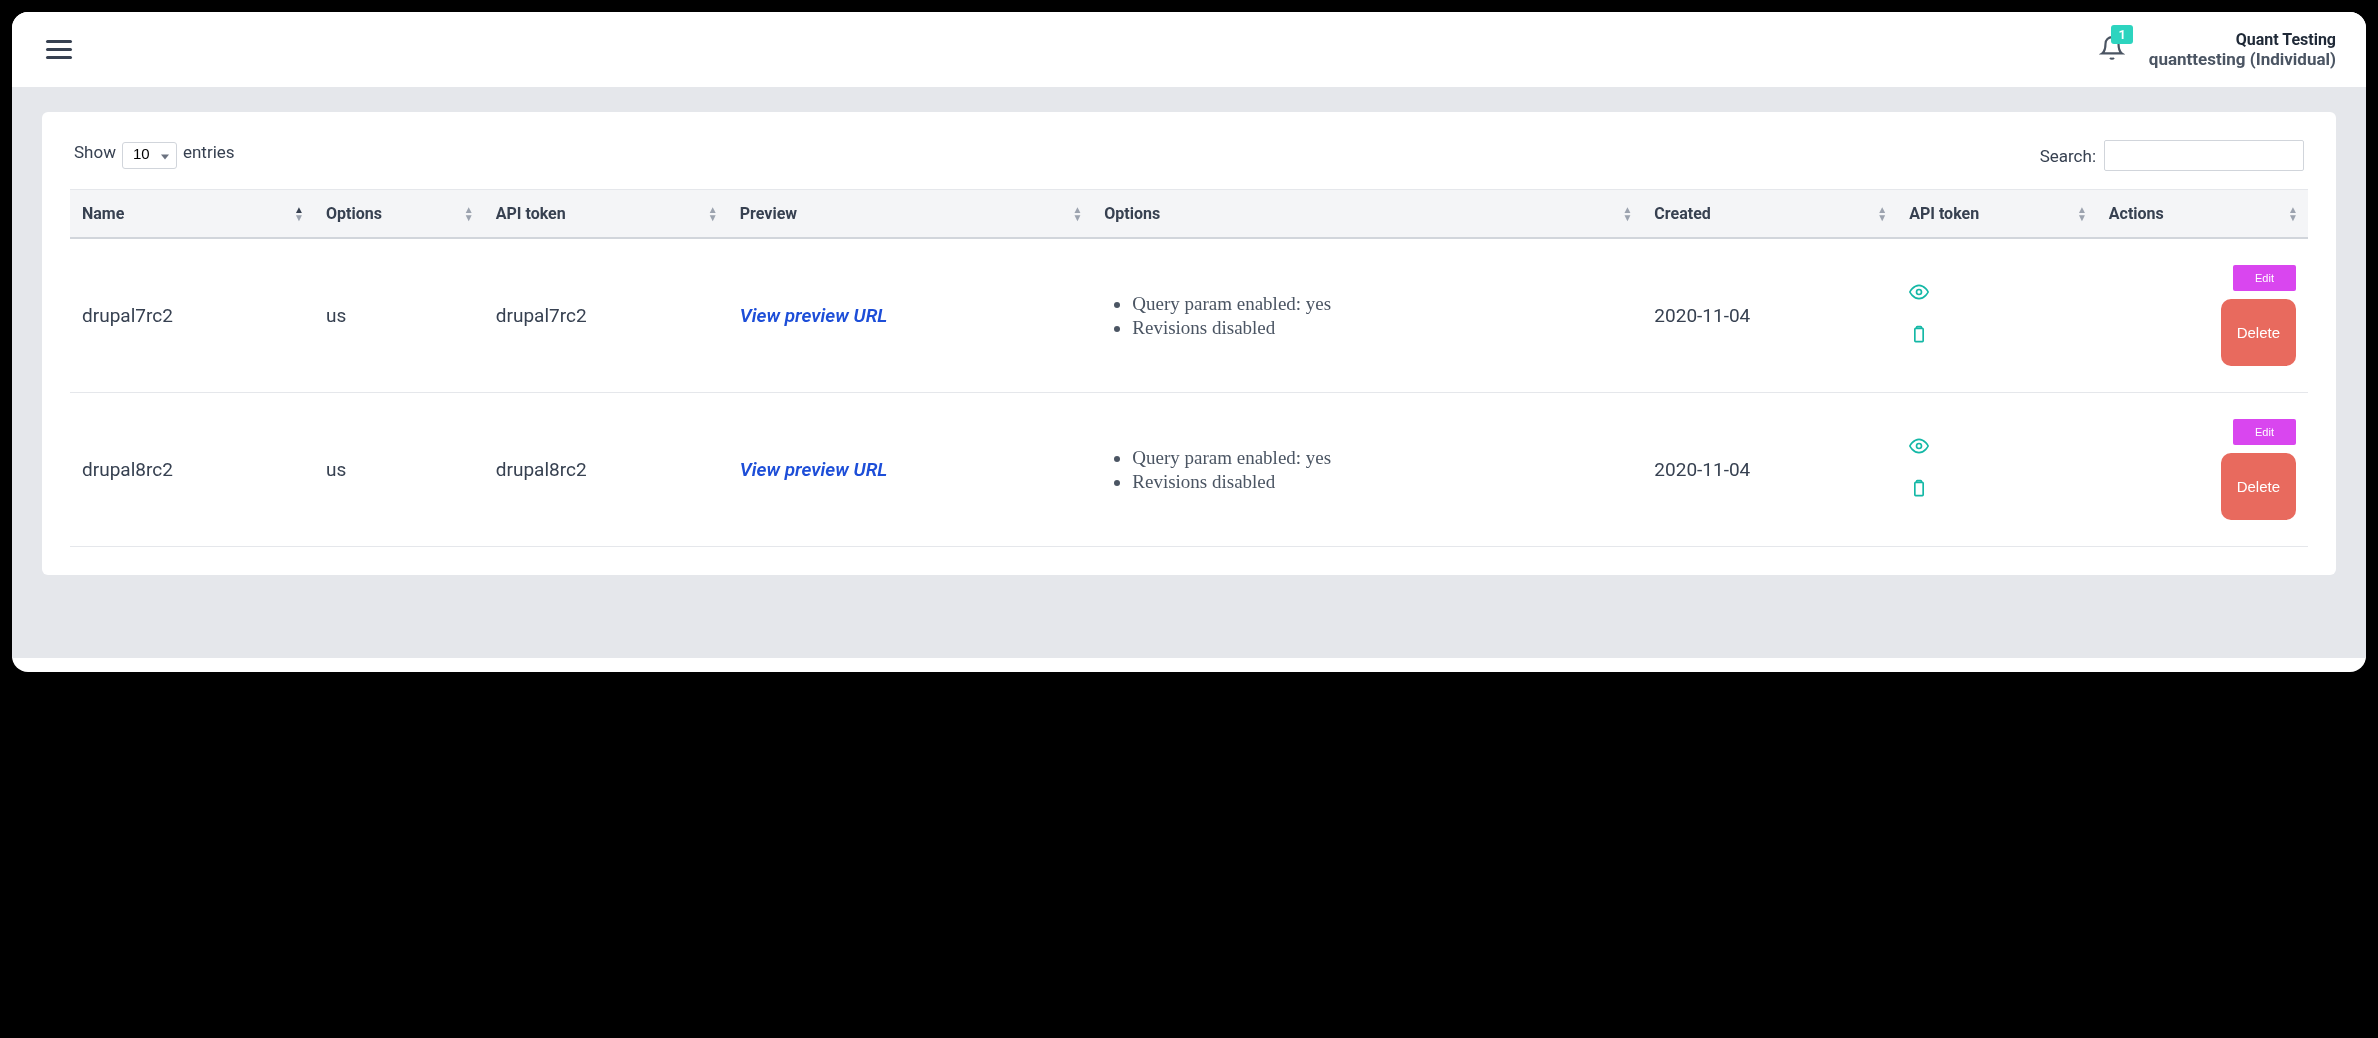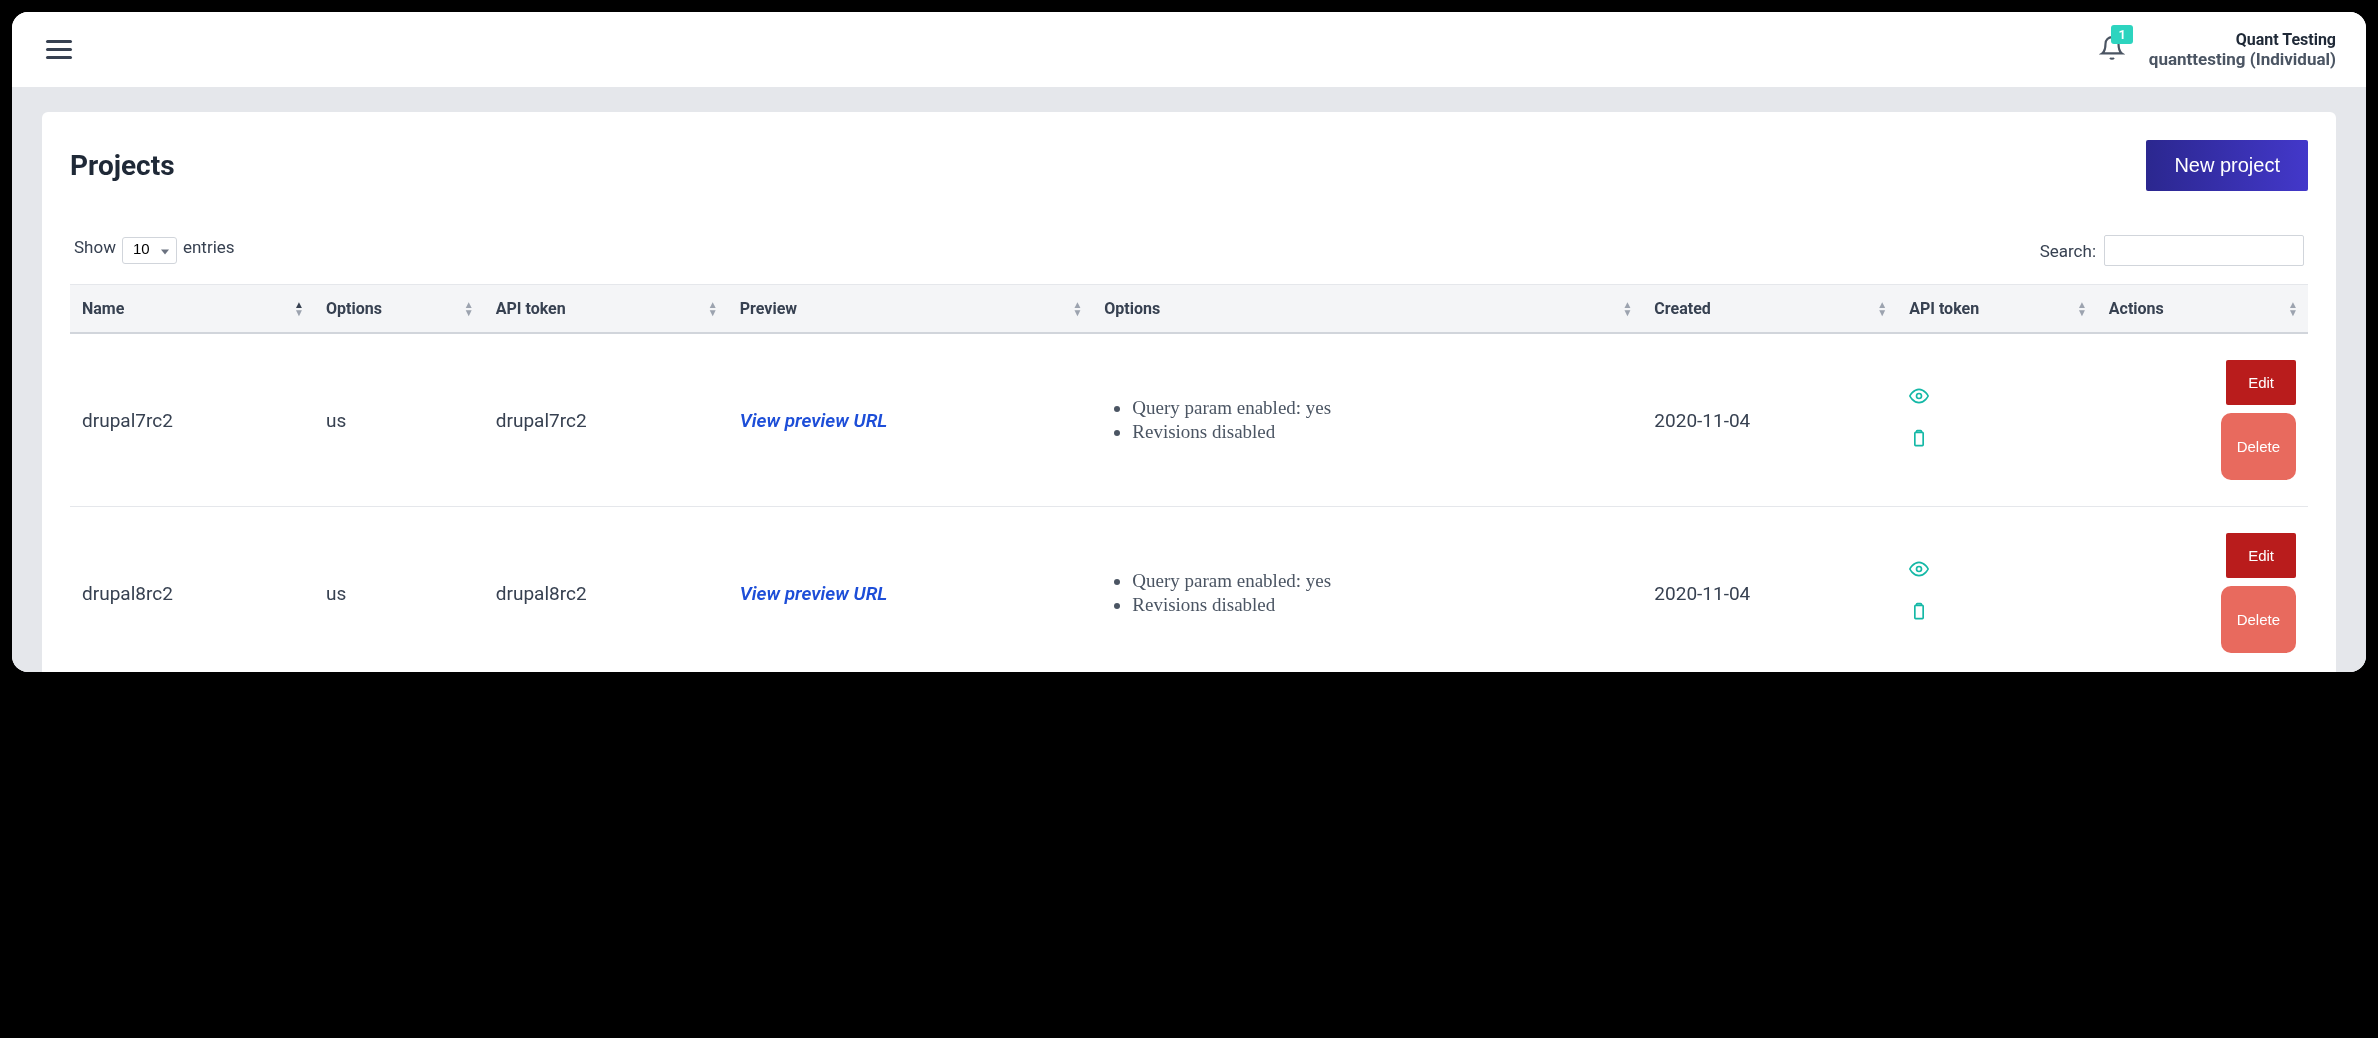--- a/index.html
+++ b/index.html
@@ -227,25 +227,25 @@
   stroke-width: 2;
   cursor: pointer;
 }
 .action-btns {
   display: flex;
   flex-direction: column;
   gap: 8px;
   align-items: flex-end;
 }
 .btn-edit {
-  background: #b91c1c;
+  background: #d946ef;
   color: #fff;
   border: none;
-  padding: 14px 22px;
-  font-size: 15px;
+  padding: 7px 22px;
+  font-size: 11px;
   cursor: pointer;
   border-radius: 2px;
 }
 .btn-delete {
   background: #e86a5e;
   color: #fff;
   border: none;
   padding: 25px 16px;
   font-size: 15px;
   cursor: pointer;
@@ -276,24 +276,20 @@
       <div class="account-info">
         <div class="account-name">Quant Testing</div>
         <div class="account-sub">quanttesting (Individual)</div>
       </div>
     </div>
   </div>
 
   <div class="page-bg">
     <div class="card">
 
-      <div class="card-header">
-        <h1 class="page-title">Projects</h1>
-        <button class="btn-new">New project</button>
-      </div>
 
       <div class="table-controls">
         <div class="show-entries">
           <span>Show</span>
           <span class="select-wrap">
             <select class="show-select">
               <option>10</option>
             </select>
           </span>
           <span>entries</span>

